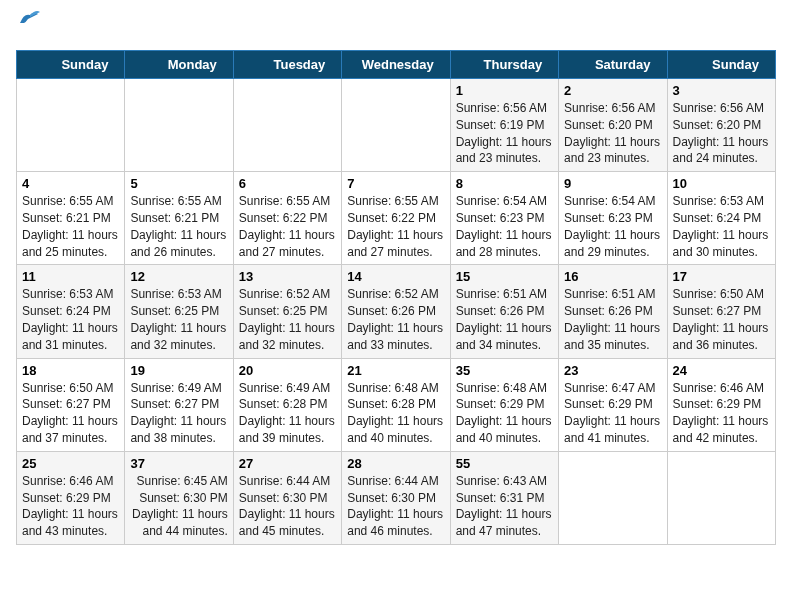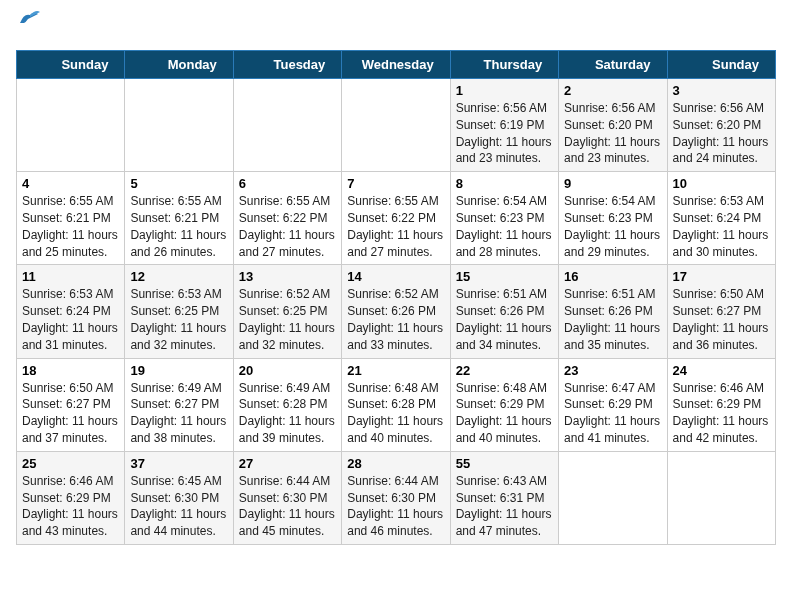--- a/index.html
+++ b/index.html
@@ -249,21 +249,21 @@
 Sunset: 6:28 PM
 Daylight: 11 hours and 39 minutes.</div>
         </td>
         <td>
           <span class="day-number">21</span>
           <div class="day-info" style="white-space: pre-line;">Sunrise: 6:48 AM
 Sunset: 6:28 PM
 Daylight: 11 hours and 40 minutes.</div>
         </td>
         <td>
-          <span class="day-number">22</span>
+          <span class="day-number">35</span>
           <div class="day-info" style="white-space: pre-line;">Sunrise: 6:48 AM
 Sunset: 6:29 PM
 Daylight: 11 hours and 40 minutes.</div>
         </td>
         <td>
           <span class="day-number">23</span>
           <div class="day-info" style="white-space: pre-line;">Sunrise: 6:47 AM
 Sunset: 6:29 PM
 Daylight: 11 hours and 41 minutes.</div>
         </td>
@@ -276,21 +276,21 @@
       </tr>
       <tr>
         <td>
           <span class="day-number">25</span>
           <div class="day-info" style="white-space: pre-line;">Sunrise: 6:46 AM
 Sunset: 6:29 PM
 Daylight: 11 hours and 43 minutes.</div>
         </td>
         <td>
           <span class="day-number">37</span>
-          <div class="day-info" style="white-space: pre-line;">Sunrise: 6:45 AM
+          <div class="day-info" style="white-space: pre-line; text-align: right;">Sunrise: 6:45 AM
 Sunset: 6:30 PM
 Daylight: 11 hours and 44 minutes.</div>
         </td>
         <td>
           <span class="day-number">27</span>
           <div class="day-info" style="white-space: pre-line;">Sunrise: 6:44 AM
 Sunset: 6:30 PM
 Daylight: 11 hours and 45 minutes.</div>
         </td>
         <td>

